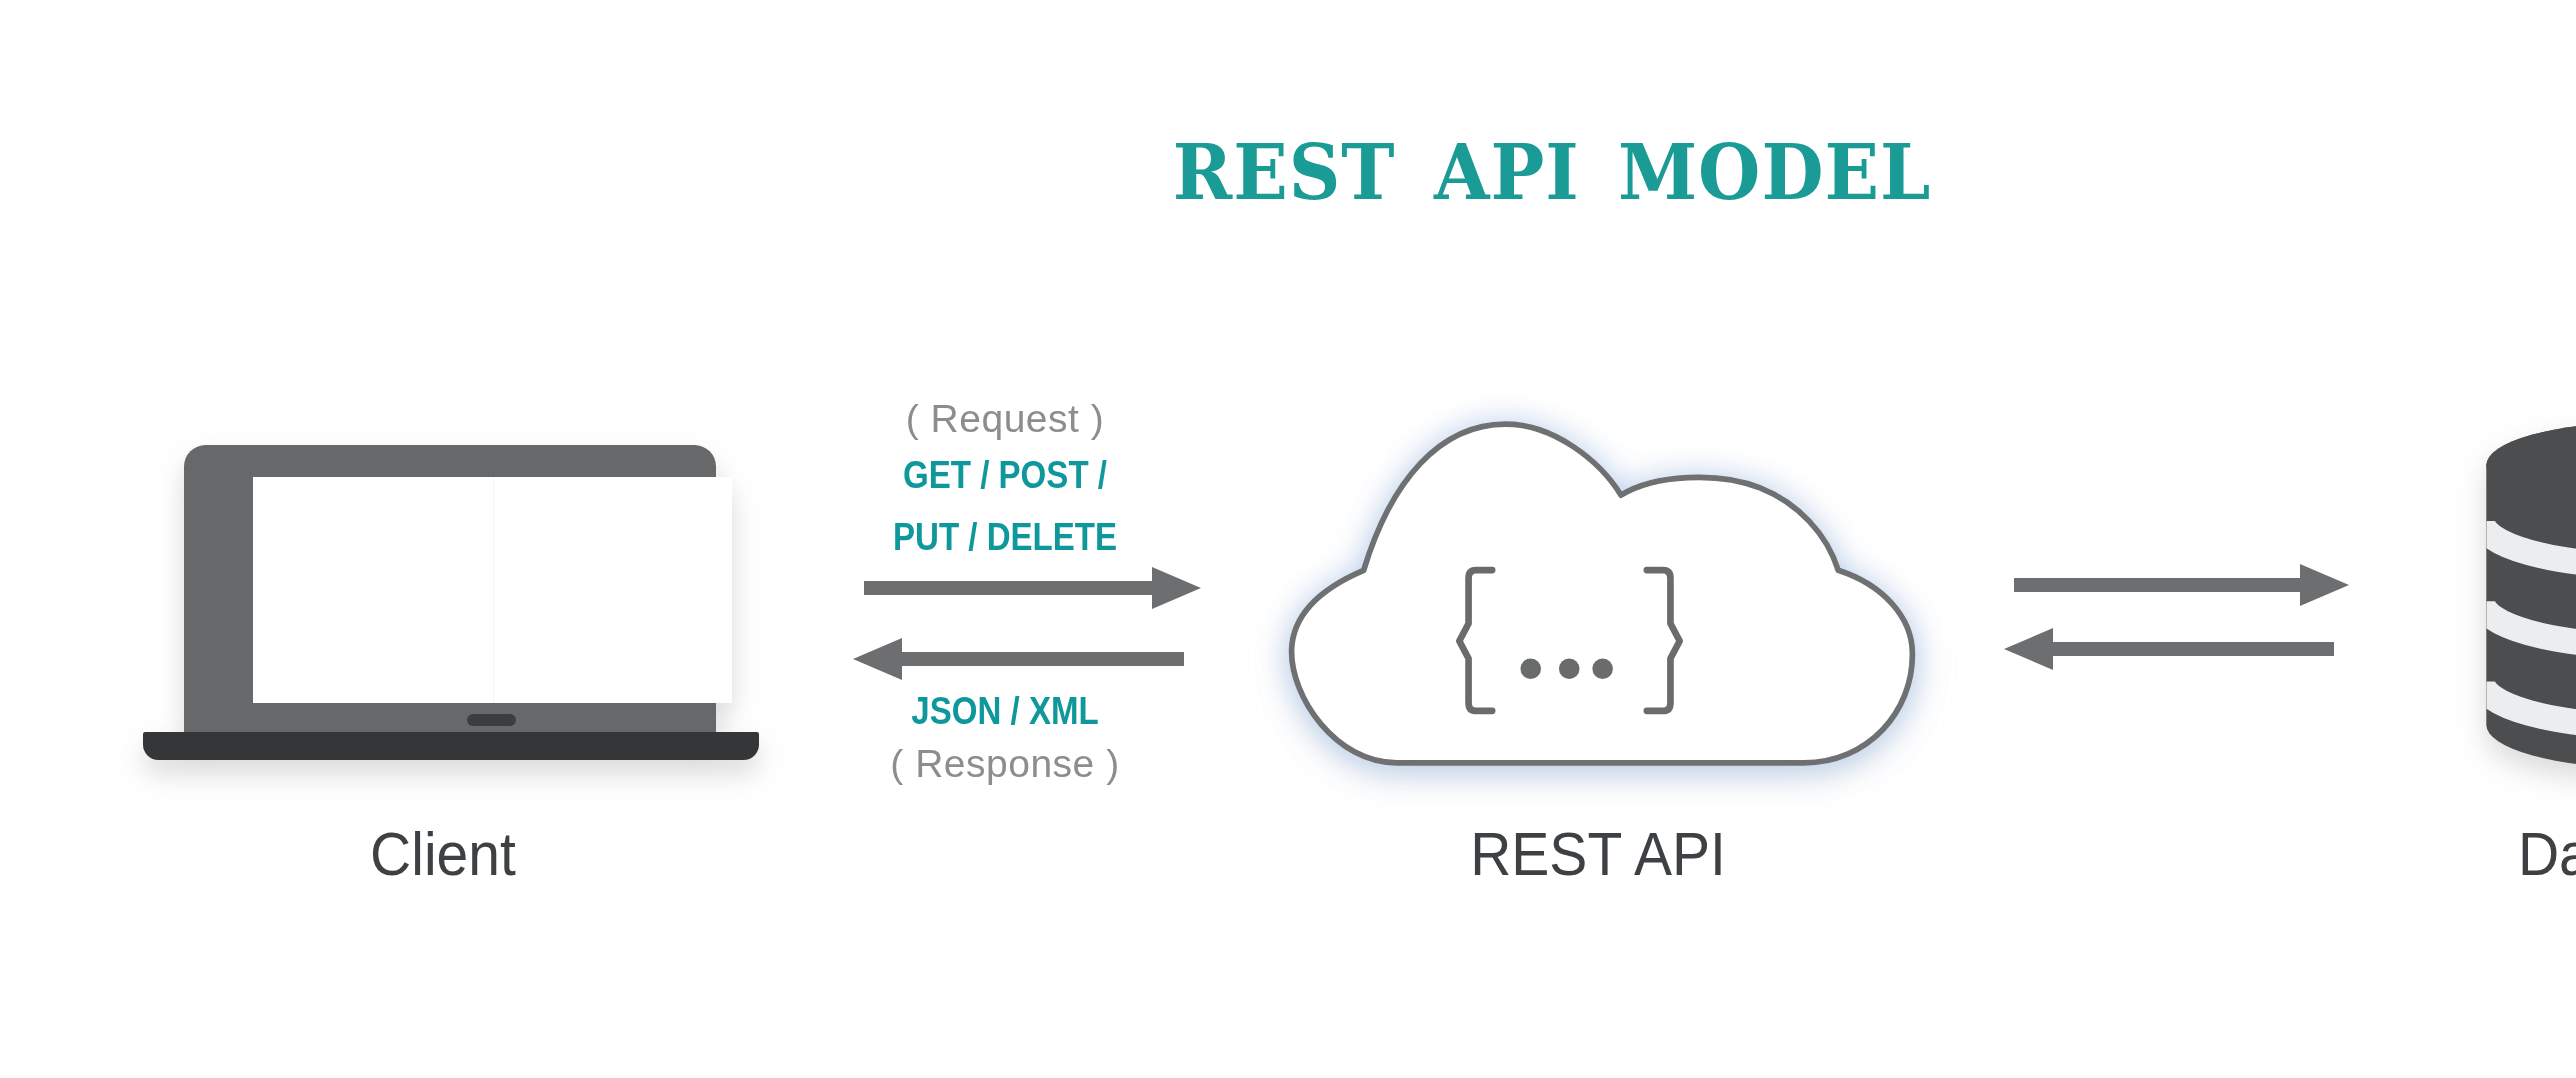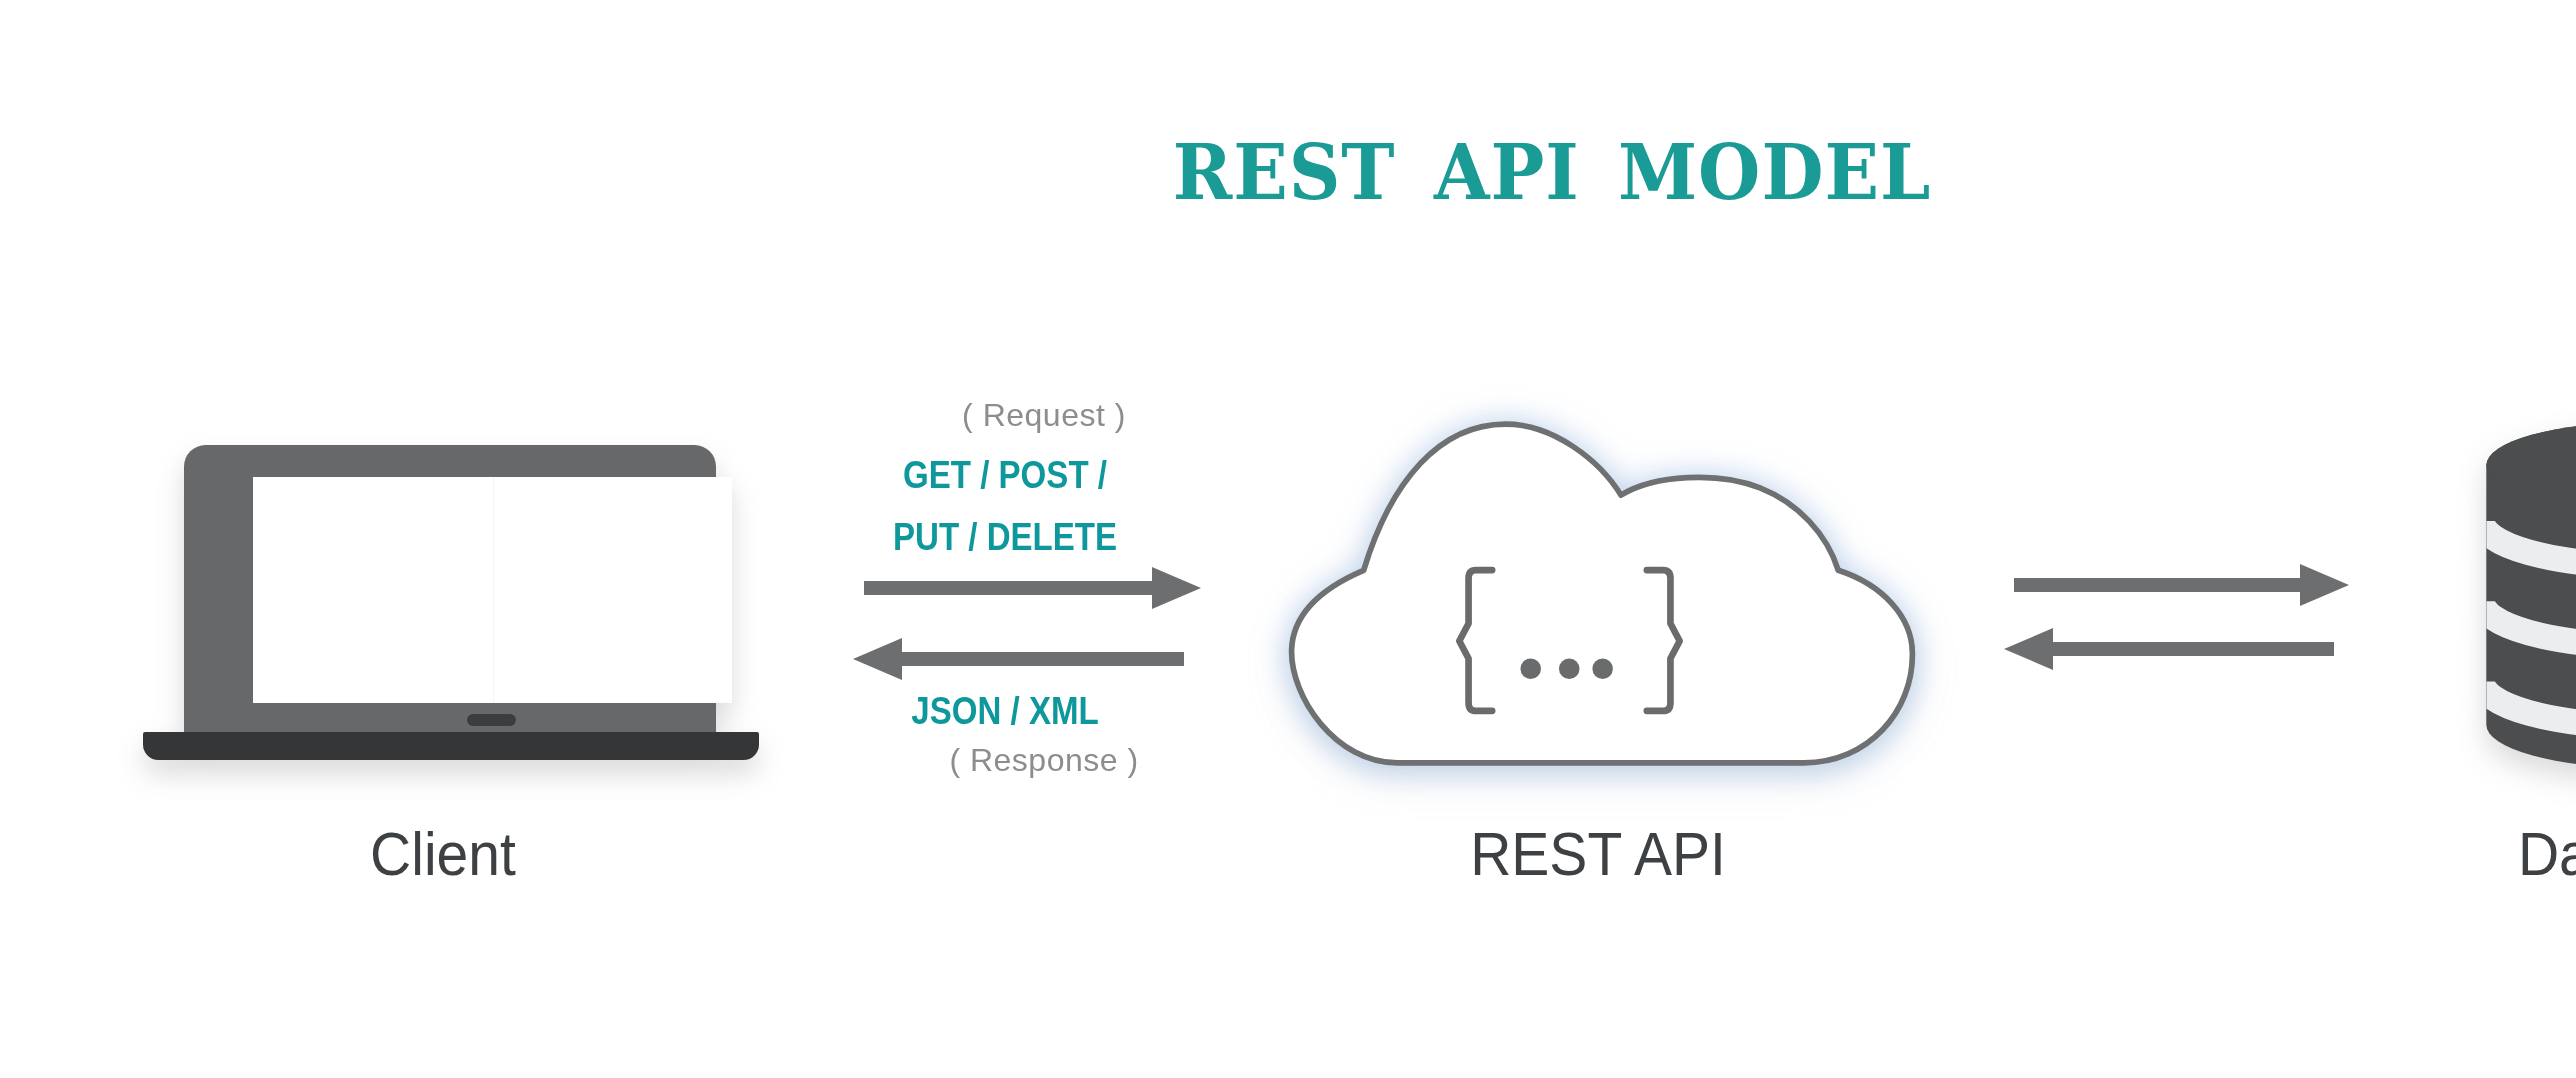--- a/index.html
+++ b/index.html
@@ -73,23 +73,23 @@
     transform-origin:center top;
     font-size:62px;line-height:1.15;
     color:var(--label-dark);
     white-space:nowrap;
   }
   .client-label{left:443px;}
   .api-label{left:1598px;}
   .db-label{left:2640px;}
   
   .caption{
-    position:absolute;left:1044px;
+    position:absolute;left:1005px;
     transform:translateX(-50%);
-    font-size:32px;line-height:1.1;
+    font-size:39px;line-height:1.1;
     color:var(--caption-gray);
     letter-spacing:0.5px;
     white-space:nowrap;
   }
   .req-caption{top:398px;}
   .resp-caption{top:743px;}
   .methods{
     position:absolute;left:1005px;
     transform:translateX(-50%) scaleX(.87);
     transform-origin:center top;

